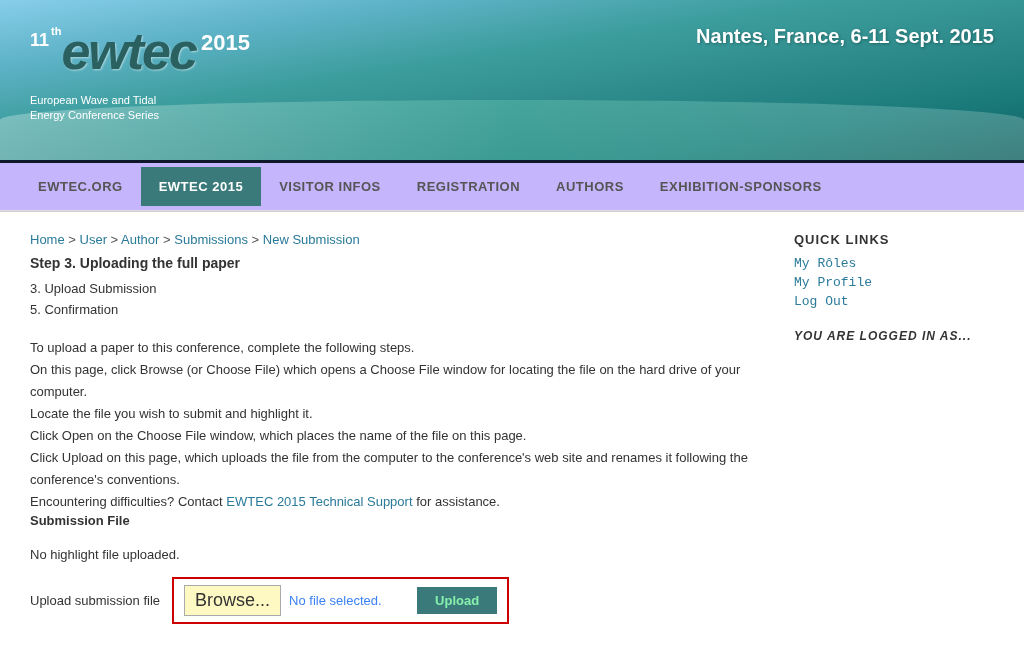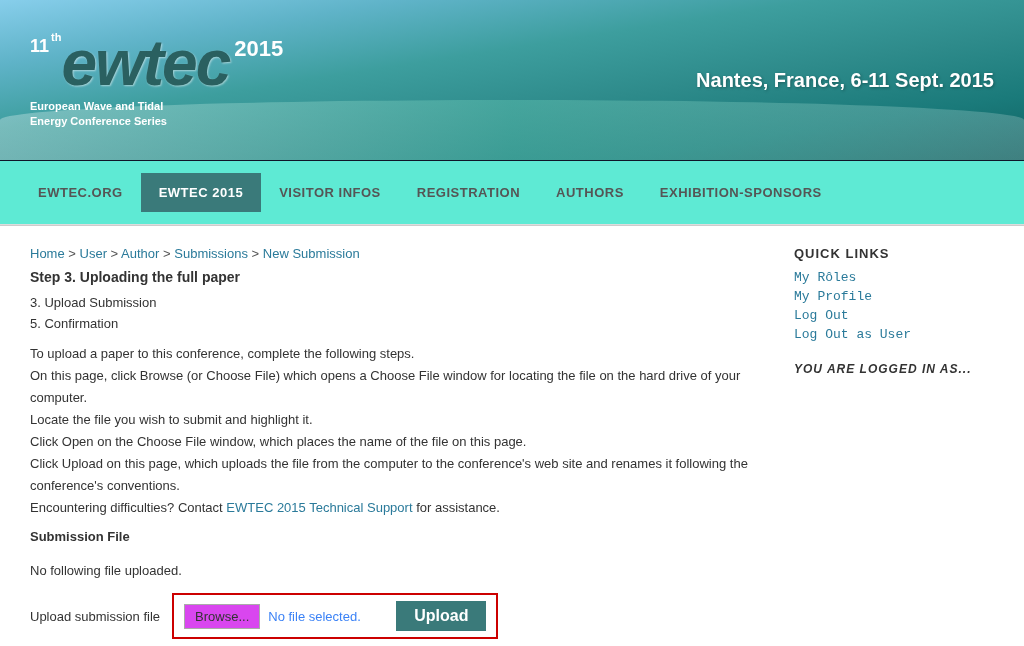--- a/index.html
+++ b/index.html
@@ -21,77 +21,75 @@
       position: absolute;
       bottom: 0; left: 0; right: 0;
       height: 60px;
       background: linear-gradient(to right, rgba(255,255,255,0.3) 0%, rgba(100,200,180,0.4) 50%, rgba(255,255,255,0.2) 100%);
       border-radius: 50% 50% 0 0 / 20px 20px 0 0;
     }
     .header-content {
       position: relative;
       z-index: 2;
       display: flex;
-      align-items: center;
       justify-content: space-between;
       padding: 25px 30px;
       height: 100%;
     }
     .logo-area {
       display: flex;
       flex-direction: column;
     }
     .logo-title {
       display: flex;
       align-items: flex-start;
     }
     .logo-11th {
       font-size: 18px;
       color: #fff;
       font-weight: bold;
       margin-right: 2px;
       margin-top: 5px;
     }
     .logo-ewtec {
-      font-size: 64px;
+      font-size: 52px;
       font-weight: bold;
       color: #2a6060;
       font-style: italic;
       letter-spacing: -2px;
       text-shadow: 1px 1px 2px rgba(255,255,255,0.5);
       line-height: 1;
     }
     .logo-2015 {
       font-size: 22px;
       color: #fff;
       font-weight: bold;
       margin-left: 5px;
       margin-top: 5px;
     }
     .logo-subtitle {
       color: #fff;
       font-size: 11px;
       line-height: 1.4;
-      margin-top: 4px;
-      font-weight: bold;
+      margin-top: 16px;
     }
     .header-location {
       color: #fff;
       font-size: 20px;
       font-weight: bold;
       text-shadow: 1px 1px 3px rgba(0,0,0,0.3);
       text-align: right;
     }
 
     
     .nav-bar {
-      background: #5eead4;
+      background: #c4b5fd;
       border-bottom: 1px solid #ddd;
-      border-top: 1px solid #0f172a;
-      padding: 12px 20px;
+      border-top: 3px solid #0f172a;
+      padding: 4px 20px;
     }
     .nav-bar ul {
       list-style: none;
       display: flex;
       align-items: center;
     }
     .nav-bar ul li a {
       display: block;
       padding: 12px 18px;
       text-decoration: none;
@@ -127,33 +125,32 @@
     .breadcrumb span { color: #555; }
 
     .page-heading {
       font-size: 14px;
       font-weight: bold;
       color: #333;
       margin-bottom: 8px;
     }
 
     .step-list {
-      margin-bottom: 8px;
+      margin-bottom: 16px;
     }
     .step-list p {
       font-size: 13px;
       color: #333;
       line-height: 1.6;
     }
 
     .instructions {
       font-size: 13px;
       color: #333;
       line-height: 1.7;
-      margin-bottom: 10px;
     }
     .instructions a {
       color: #2a7a9a;
       text-decoration: none;
     }
 
     .submission-info {
       font-size: 13px;
       color: #333;
       margin-bottom: 19px;
@@ -163,38 +160,38 @@
       font-size: 13px;
       color: #333;
       margin-bottom: 15px;
     }
     .upload-label {
       font-size: 13px;
       color: #333;
       white-space: nowrap;
     }
     .browse-btn {
-      background: #d946ef;
+      background: #fef9c3;
       border: 1px solid #aaa;
       padding: 4px 10px;
-      font-size: 13px;
+      font-size: 18px;
       cursor: pointer;
       color: #333;
     }
     .file-name {
       font-size: 13px;
       color: #3b82f6;
       min-width: 120px;
     }
     .upload-btn {
       background: #3a7a7a;
-      color: #ffffff;
+      color: #86efac;
       border: none;
       padding: 6px 18px;
-      font-size: 16px;
+      font-size: 13px;
       cursor: pointer;
       font-weight: bold;
     }
 
     
     .sidebar {
       width: 200px;
       min-width: 180px;
     }
     .quick-links-heading {
@@ -308,37 +305,36 @@
     <div class="instructions">
       <p>To upload a paper to this conference, complete the following steps.</p>
       <p>On this page, click Browse (or Choose File) which opens a Choose File window for locating the file on the hard drive of your computer.</p>
       <p>Locate the file you wish to submit and highlight it.</p>
       <p>Click Open on the Choose File window, which places the name of the file on this page.</p>
       <p>Click Upload on this page, which uploads the file from the computer to the conference's web site and renames it following the conference's conventions.</p>
       <p>Encountering difficulties? Contact <a href="#">EWTEC 2015 Technical Support</a> for assistance.</p>
     </div>
 
     <div class="submission-info">Submission File</div>
-    <div class="no-file-msg">No following file uploaded.</div>
+    <div class="no-file-msg">No highlight file uploaded.</div>
 
     <div style="display:flex;align-items:center;gap:12px;margin-bottom:20px;">
       <span class="upload-label">Upload submission file</span>
       <div style="border:2px solid #cc0000;padding:6px 10px;display:flex;align-items:center;gap:8px;">
         <button class="browse-btn">Browse...</button>
         <span class="file-name">No file selected.</span>
         <button class="upload-btn">Upload</button>
       </div>
     </div>
 
   </div>
 
   <div class="sidebar quick-links">
     <div class="quick-links-heading">QUICK LINKS</div>
     <ul>
       <li><a href="#">My Rôles</a></li>
       <li><a href="#">My Profile</a></li>
       <li><a href="#">Log Out</a></li>
-      <li><a href="#">Log Out as User</a></li>
     </ul>
     <div class="logged-in-heading">YOU ARE LOGGED IN AS...</div>
     <div class="logged-in-as"></div>
   </div>
 </div>
 
 </body></html>

